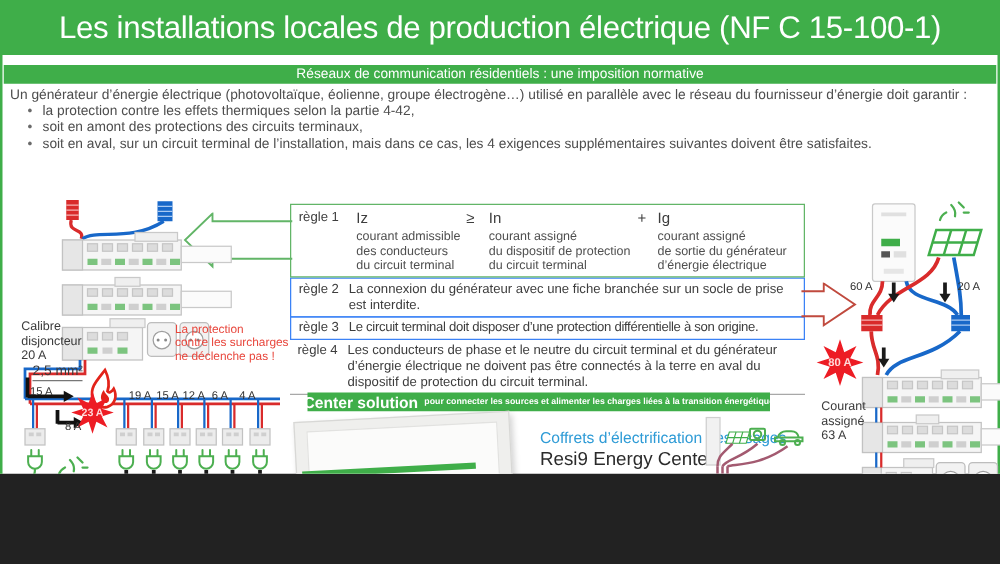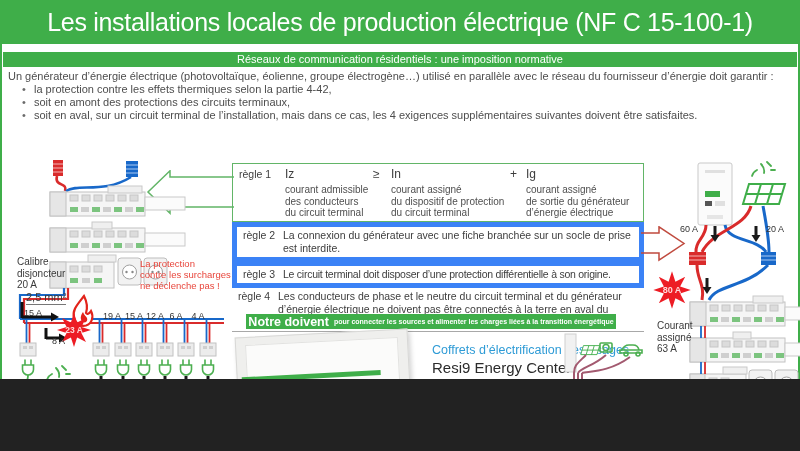--- a/index.html
+++ b/index.html
@@ -20,21 +20,21 @@
   .intro .ln { height:13px; white-space:nowrap; }
   .intro .bl { height:13px; padding-left:14px; white-space:nowrap; }
   .intro .bu { display:inline-block; width:12px; color:#6a6a6a; }
 
   
   .rules { position:absolute; left:232px; top:163px; width:412px; color:#3d3d3d; }
   .r1 { position:relative; border:1px solid #62b567; height:59px; }
   .r1 .lab { position:absolute; left:6px; top:4px; font-size:10.5px; }
   .r1 .sym { position:absolute; top:3px; font-size:12px; }
   .r1 .dsc { position:absolute; top:20px; font-size:10px; line-height:11.5px; color:#4f4f4f; white-space:pre-line; }
-  .rrow { display:flex; border:5px solid #3b82f6; font-size:10.5px; line-height:13px; }
+  .rrow { display:flex; border:1px solid #3b82f6; font-size:10.5px; line-height:13px; }
   .rrow.nb { border:none; border-bottom:1px solid #a8a8a8; }
   .rrow .lab { flex:0 0 44px; padding:2px 0 0 6px; font-size:10.5px; }
   .rrow .txt { flex:1; padding:2px 4px 2px 2px; }
   .r3txt { white-space:nowrap; letter-spacing:-0.25px; }
 
   .pos { position:absolute; }
   .pre { white-space:pre-line; }
   .lbl { font-size:10px; line-height:11.5px; color:#3a3a3a; }
   .small { font-size:11px; color:#3a3a3a;text-align:center; }
   .amps { font-size:9px; color:#333; width:24px; text-align:center; }
@@ -355,21 +355,21 @@
     </g>
   </svg>
 
   <div class="pos amps" style="left:680px;top:224px;text-align:left">60 A</div>
   <div class="pos amps" style="left:766px;top:224px;text-align:left">20 A</div>
   <div class="pos lbl pre" style="left:657px;top:320px">Courant
 assigné
 63 A</div>
 
   <div class="solbar">
-    <span class="big">Notre doivent</span>
+    <span class="big">Center solution</span>
     <span class="sm">pour connecter les sources et alimenter les charges liées à la transition énergétique</span>
   </div>
   <div class="photo">
     <div class="door"></div>
     <div class="stripe"></div>
     <div class="brk"></div>
     <div class="red"></div>
   </div>
   <div class="pos pline" style="left:432px;top:343px">Coffrets d’électrification des usages</div>
   <div class="pos pname" style="left:432px;top:359px">Resi9 Energy Center</div>

